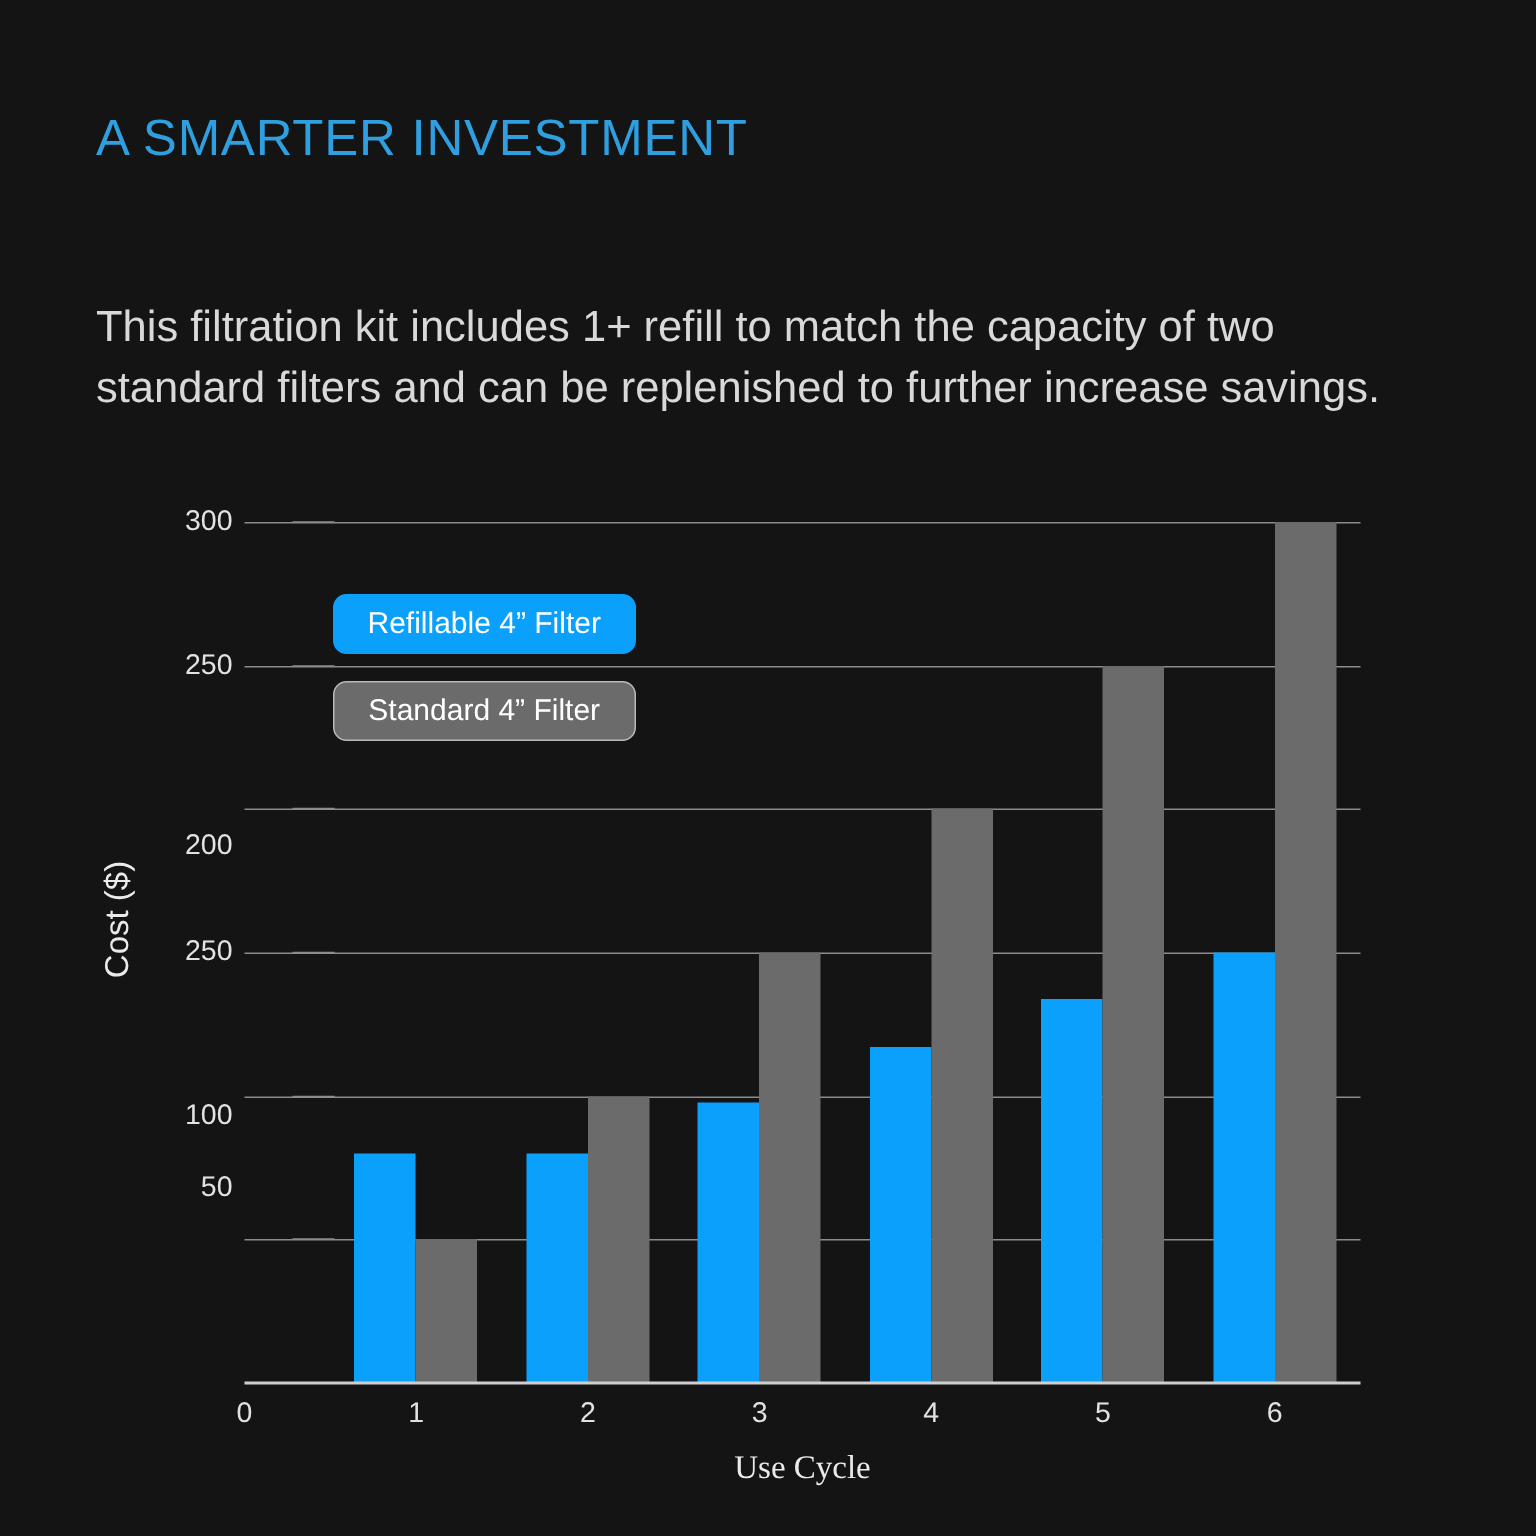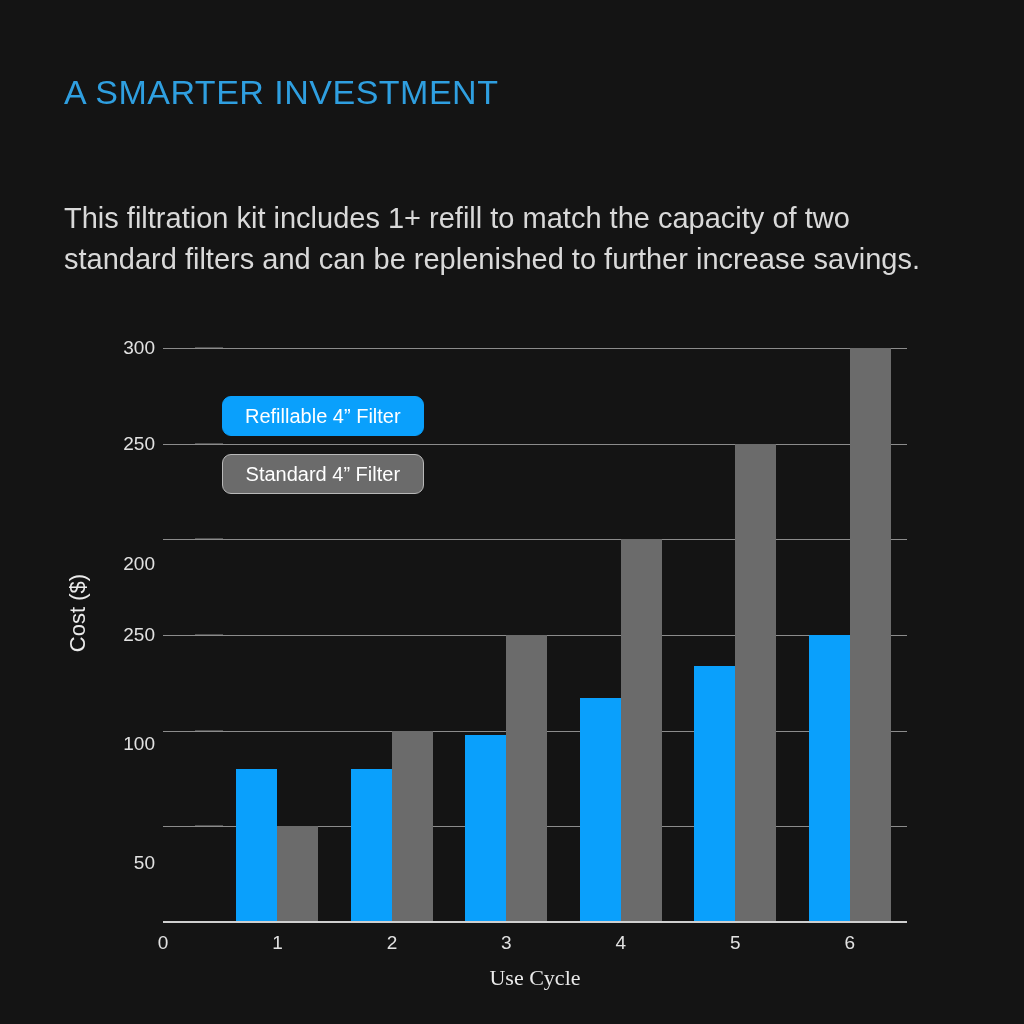--- a/index.html
+++ b/index.html
@@ -169,21 +169,21 @@
 </style>
 </head>
 <body>
 
 <div id="headline">A SMARTER INVESTMENT</div>
 <div id="subcopy">This filtration kit includes 1+ refill to match the capacity of two standard filters and can be replenished to further increase savings.</div>
 
 <div id="chart">
 
   <div id="ytick-wrap">
-      <div class="ytick-label" style="top: 863px; margin-left: 40px;">50</div>
+      <div class="ytick-label" style="top: 792px; margin-left: 40px;">50</div>
       <div class="ytick-dash" style="top: 826.333px;"></div>
       <div class="ytick-label" style="top: 744px;">100</div>
       <div class="ytick-dash" style="top: 730.667px;"></div>
       <div class="ytick-label" style="top: 635px;">250</div>
       <div class="ytick-dash" style="top: 635px;"></div>
       <div class="ytick-label" style="top: 564px;">200</div>
       <div class="ytick-dash" style="top: 539.333px;"></div>
       <div class="ytick-label" style="top: 443.667px; margin-left: 47px;">250</div>
       <div class="ytick-dash" style="top: 443.667px;"></div>
       <div class="ytick-label" style="top: 348px;">300</div>

